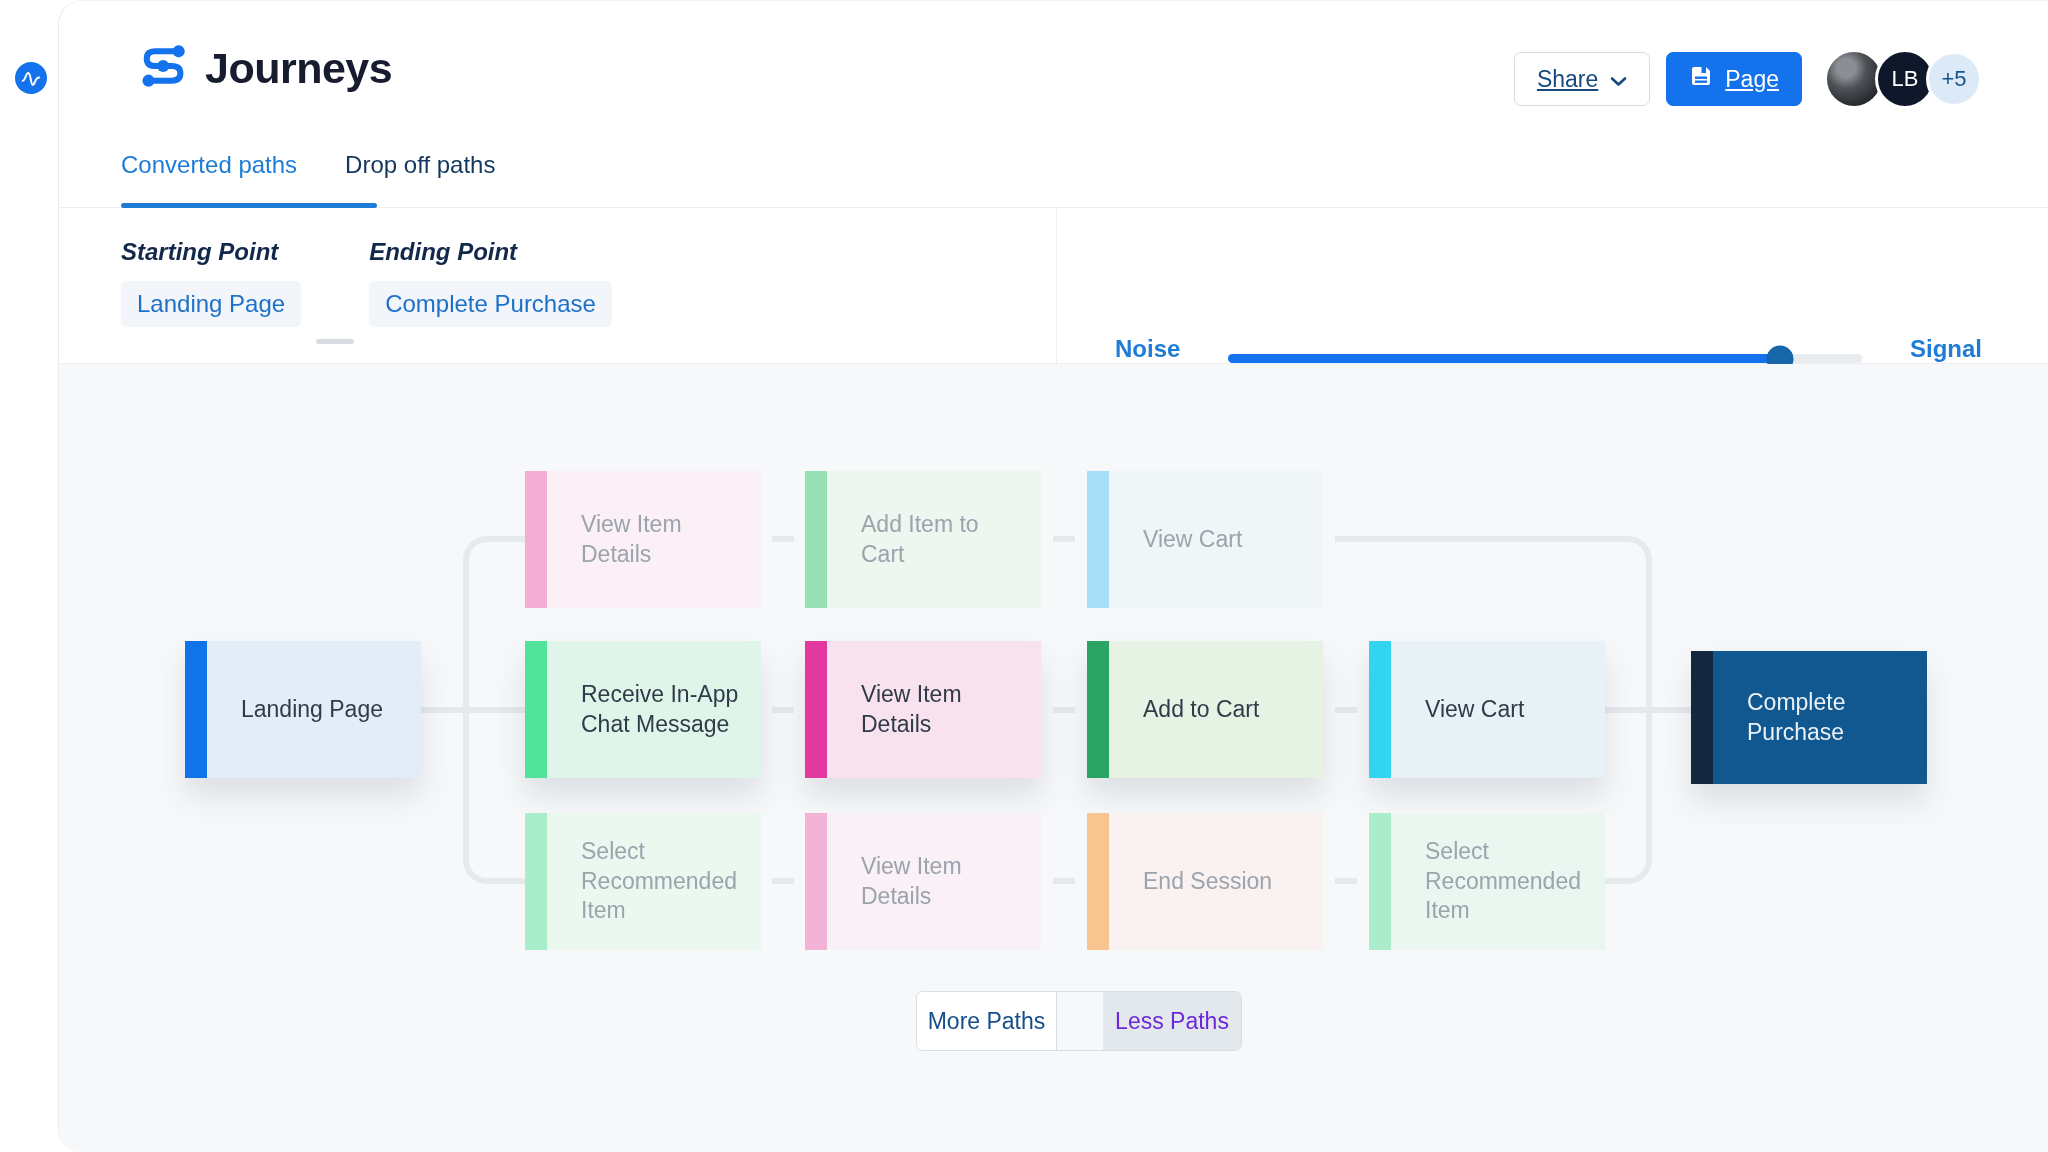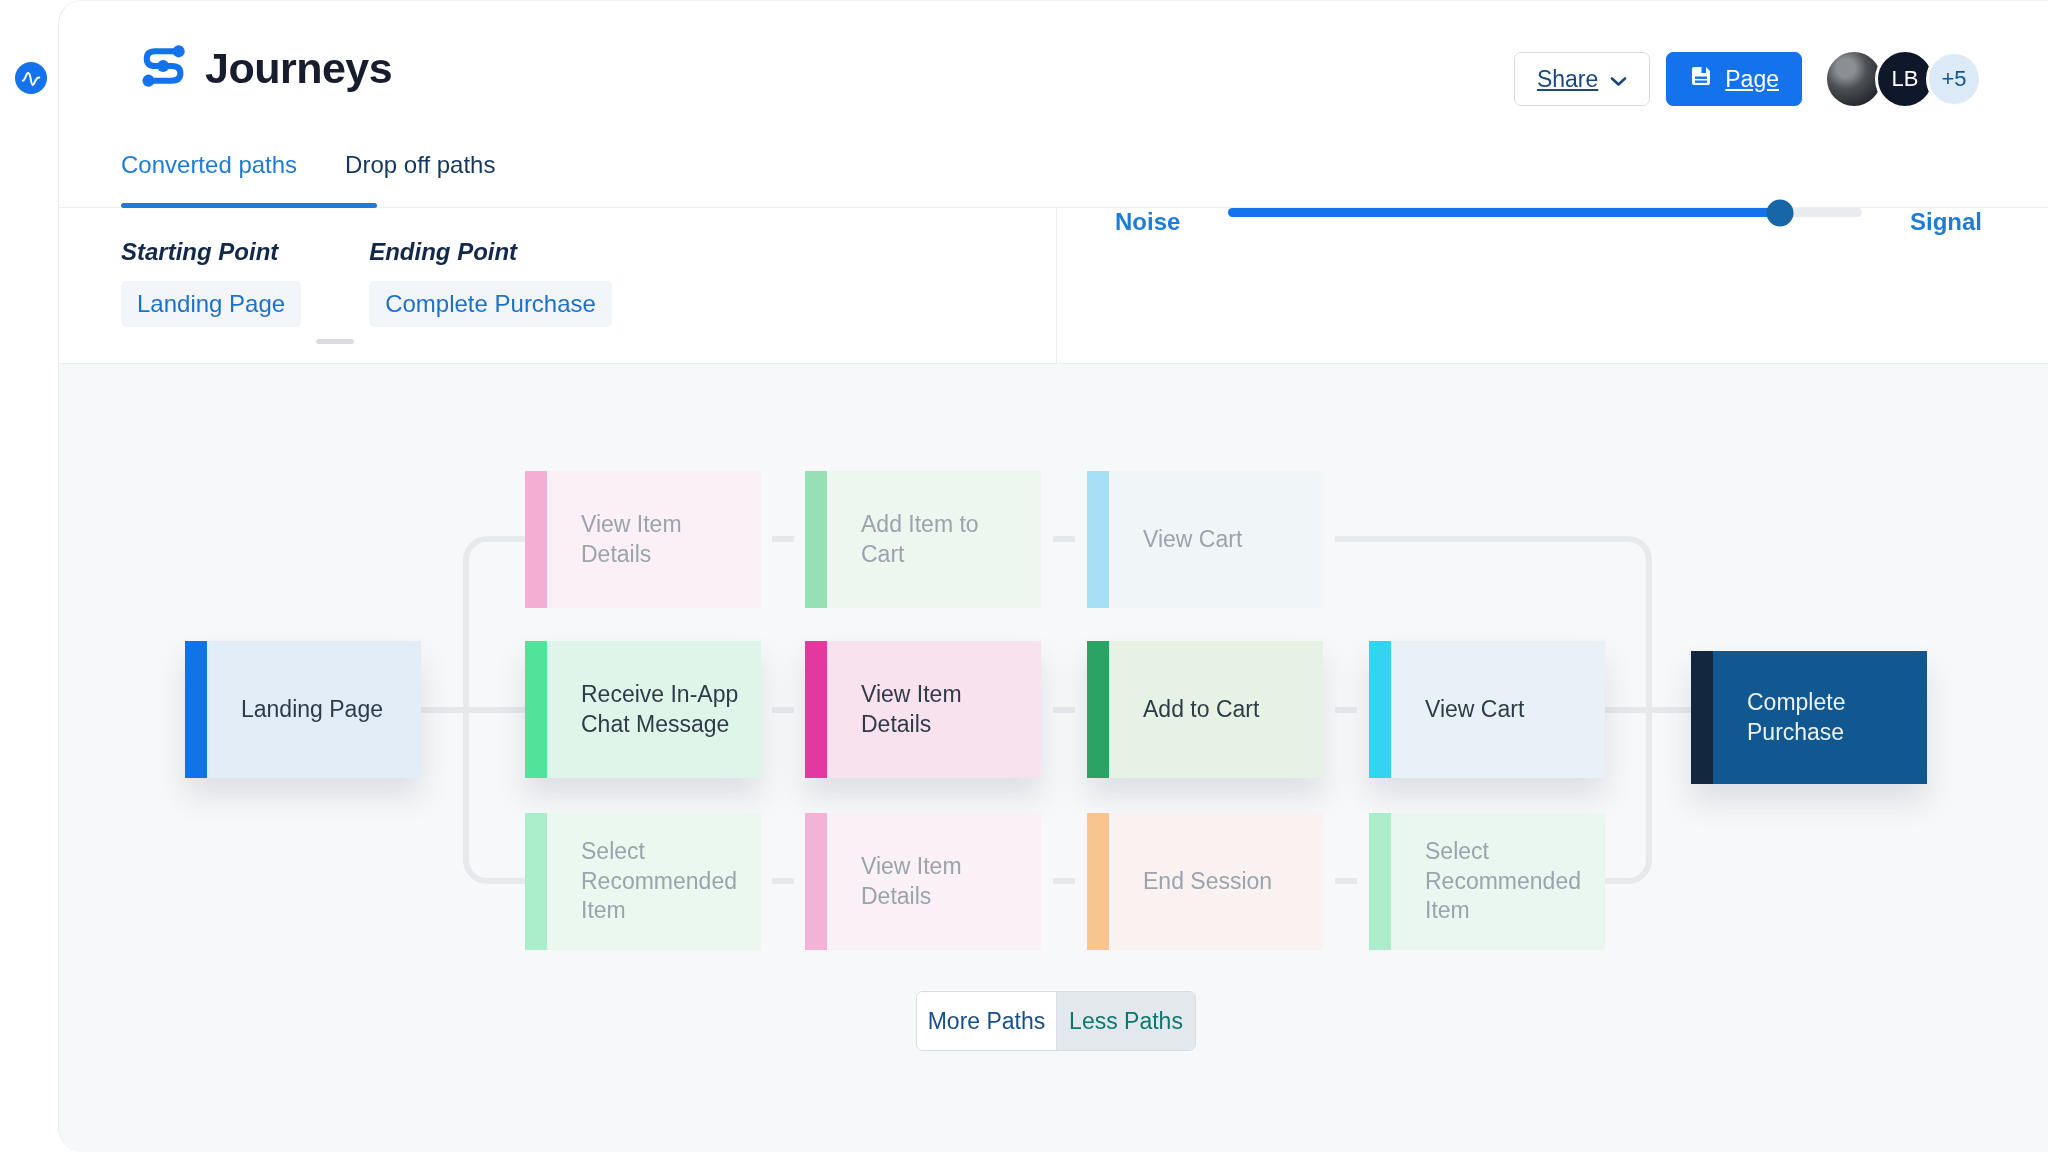--- a/index.html
+++ b/index.html
@@ -45,21 +45,21 @@
   
   .subheader { position:relative; height:156px; border-bottom:1px solid #ECEEF1; display:flex; }
   .filters { width:997px; padding:30px 0 0 62px; display:flex; align-items:flex-start; }
   .filter-col { display:flex; flex-direction:column; gap:15px; }
   .filter-label { font-size:24px; font-weight:700; color:#13294B;font-style:italic; }
   .chip { background:#F2F5F9; border-radius:5px; padding:9px 16px; font-size:24px; color:#1E71C9;
           cursor:pointer; width:max-content; }
   .chip-dash { width:38px; height:5px; border-radius:3px; background:#D9DDE2; align-self:flex-end;
                margin:0 15px 19px 15px; }
   .vdivider { width:1px; background:#ECEEF1; height:156px; }
-  .signal-panel { flex:1; display:flex; align-items:flex-start; padding:0 66px 0 58px; gap:48px; }
+  .signal-panel { flex:1; display:flex; align-items:flex-end; padding:0 66px 0 58px; gap:48px; }
   .slider-label { font-size:24px; font-weight:700; color:#1E7CD6; }
   .slider-track { position:relative; flex:1; height:9px; border-radius:5px; background:#E8ECEF; cursor:pointer; }
   .slider-fill { position:absolute; left:0; top:0; height:9px; border-radius:5px; background:#1372EC; }
   .slider-handle { position:absolute; top:50%; width:27px; height:27px; border-radius:50%;
                    background:#1766A8; transform:translate(-50%,-50%); cursor:grab; }
 
   
   .canvas { position:relative; width:1990px; height:789px; background:#F7F8F9; }
   .node { position:absolute; width:236px; height:137px; display:flex; cursor:pointer; }
   .node .accent { width:22px; flex:none; }
@@ -76,21 +76,21 @@
   .elbow-tr { position:absolute; left:1276px; top:172px; width:317px; height:46px;
               border-top:6px solid #E7EAED; border-right:6px solid #E7EAED; border-radius:0 24px 0 0; }
   .vseg-right { position:absolute; left:1587px; top:214px; width:6px; height:266px; background:#E7EAED; }
   .elbow-br { position:absolute; left:1546px; top:477px; width:47px; height:43px;
               border-bottom:6px solid #E7EAED; border-right:6px solid #E7EAED; border-radius:0 0 24px 0; }
 
   .paths-toggle { position:absolute; left:857px; top:627px; display:flex; height:60px;
                   border-radius:7px; overflow:hidden; border:1.5px solid #D9DEE3; }
   .seg { display:flex; align-items:center; justify-content:center; font-size:23px; cursor:pointer; }
   .seg.on { background:#ffffff; color:#174E8C; width:140px; border-right:1.5px solid #D9DEE3; }
-  .seg.off { background:#E3E8EC; color:#0f766e; width:138px; }
+  .seg.off { background:#E3E8EC; color:#6d28d9; width:138px;margin-left:46px; }
 </style>
 </head>
 <body>
 
 <div class="left-rail">
   <div class="app-badge">
     <svg width="22" height="22" viewBox="0 0 24 24" fill="none">
       <path d="M3 15 C6 15 6.2 6.5 9 6.5 C12 6.5 11.5 19.5 14 19.5 C16.5 19.5 16 11.5 21 11.5" stroke="#ffffff" stroke-width="2.2" stroke-linecap="round"></path>
     </svg>
   </div>

